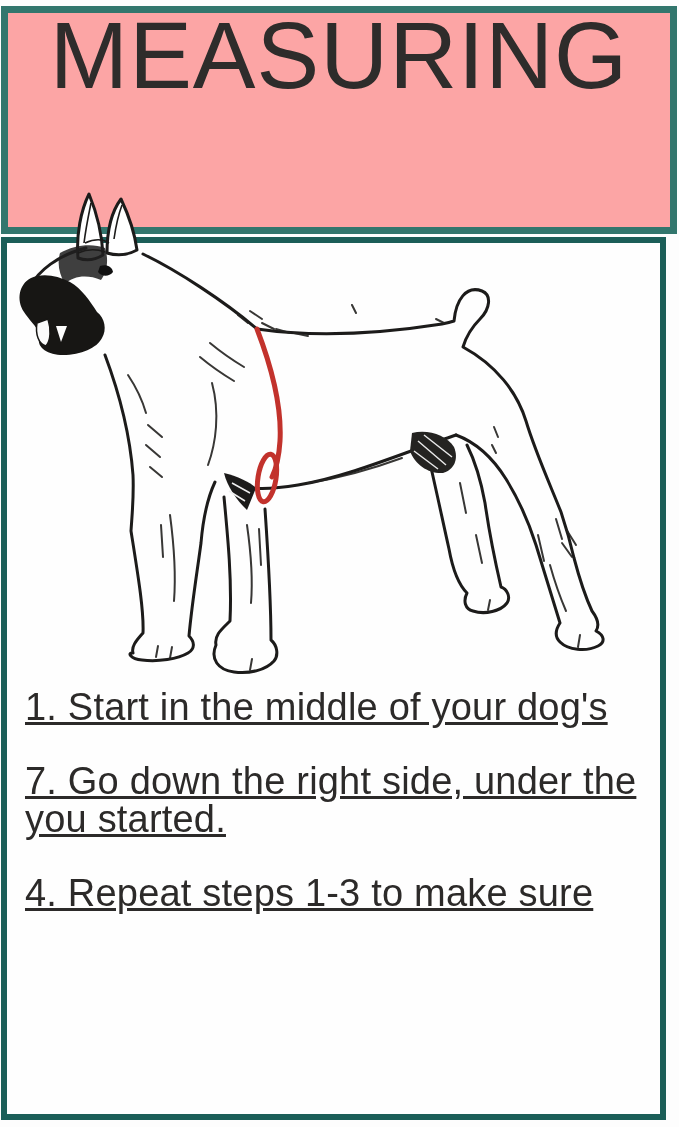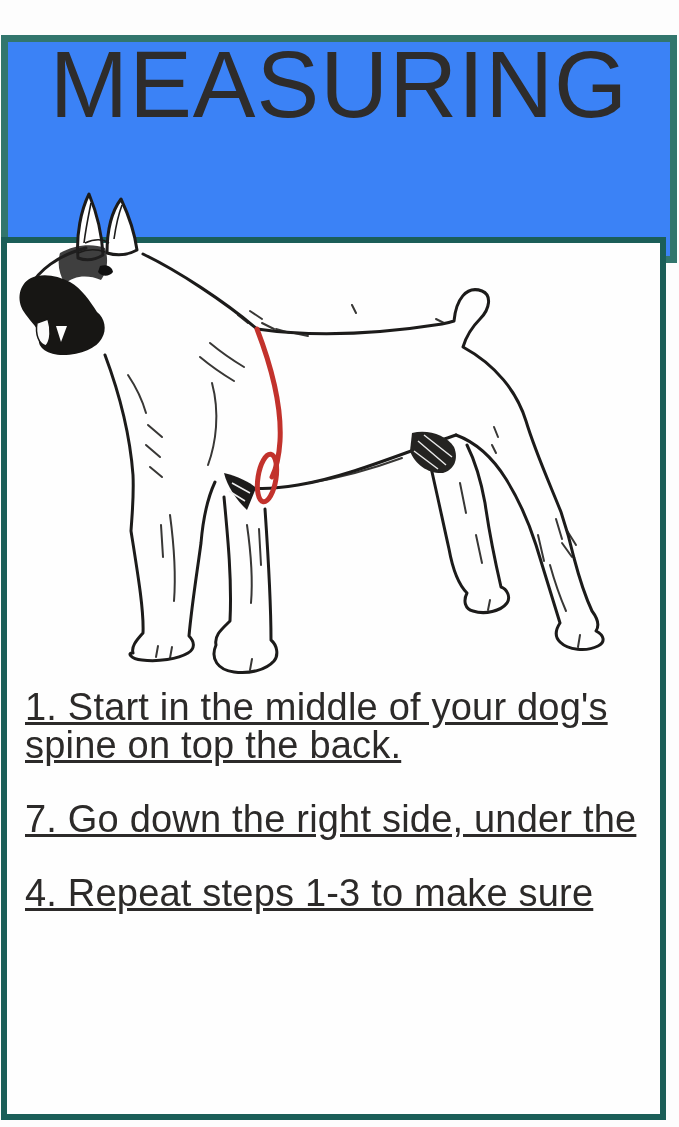--- a/index.html
+++ b/index.html
@@ -7,23 +7,22 @@
     position:relative;
     width:679px;height:1127px;
     background:#fdfdfd;
     overflow:hidden;
     font-family:"Liberation Sans","DejaVu Sans",sans-serif;
   }
   
   .header-box{
     position:absolute;left:1px;top:6px;
     width:662px;height:214px;
-    background:#3b82f6;
+    background:#fca5a5;
     border:7px solid #32766d;
-    margin-top:29px;
   }
   .title{
     margin-top:-9px;
     text-align:center;
     font-size:94px;
     line-height:103px;
     letter-spacing:1px;
     color:#2e2c2b;
   }
   .title span{display:block;}
@@ -191,23 +190,23 @@
 
     <g fill="none" stroke="#c2322c" stroke-width="5" stroke-linecap="round">
       <path d="M 247,146 C 262,185 272,222 270,258 C 269,274 266,286 262,294"></path>
       <ellipse cx="257" cy="295" rx="9" ry="24" transform="rotate(9 257 295)"></ellipse>
     </g>
   </svg>
 
   <div class="steps">
     <p>
       <span class="ln">1. Start in the middle of your dog's</span>
-      <span class="ln">spine on top the back.</span>
     </p>
     <p>
       <span class="ln">7. Go down the right side, under the</span>
+      <span class="ln">you started.</span>
     </p>
     <p>
       <span class="ln">4. Repeat steps 1-3 to make sure</span>
     </p>
   </div>
 
 </div>
 
 </body></html>

